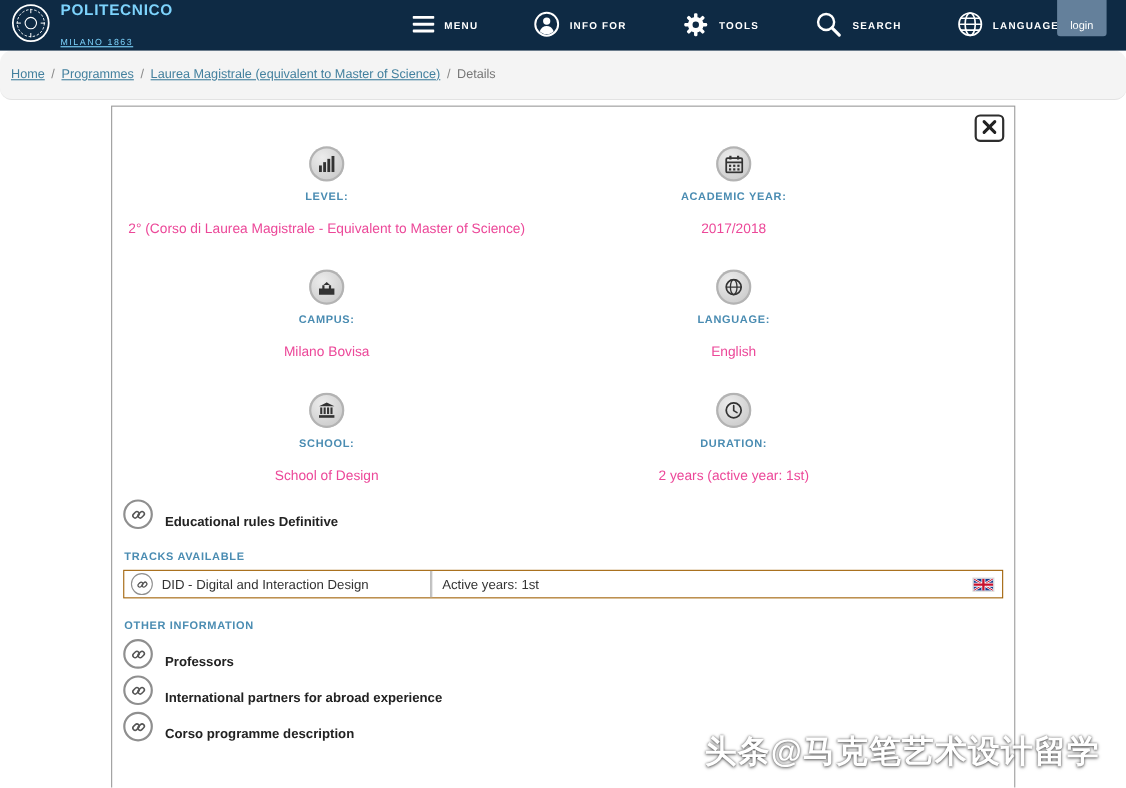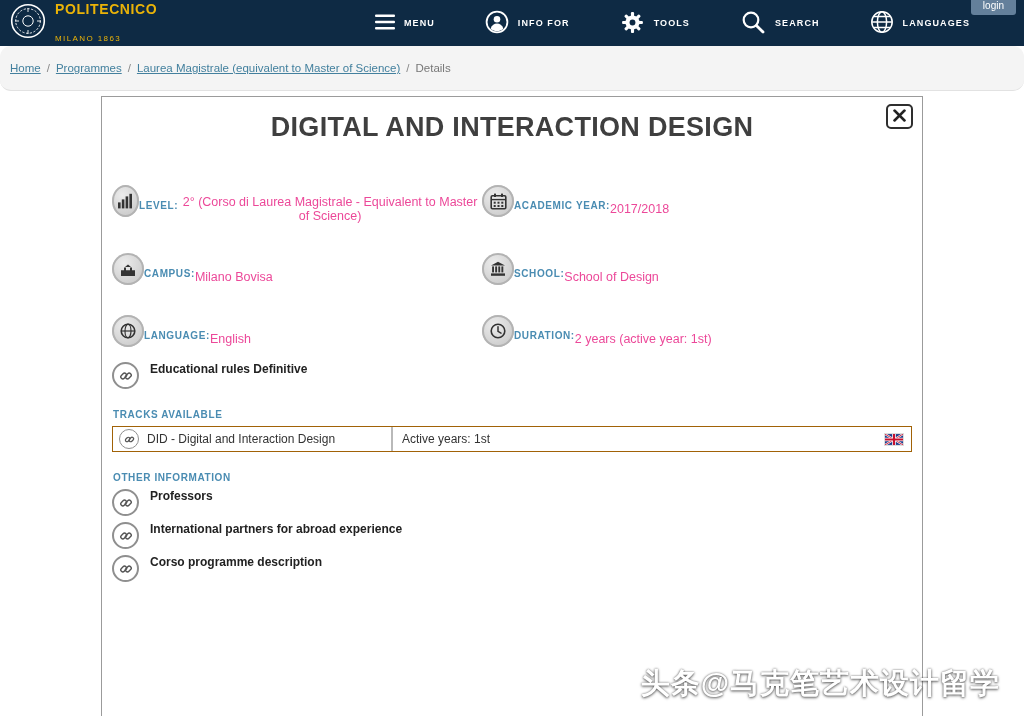--- a/index.html
+++ b/index.html
@@ -7,28 +7,28 @@
   body {
     width:1024px; height:716px; overflow:hidden; position:relative;
     font-family:"Liberation Sans", sans-serif; background:#fff;
   }
   
   .header {
     background:#0e2a44; height:46px; display:flex; align-items:center;
     position:relative; padding-left:10px;
   }
   .login-btn {
-    position:absolute; top:0; right:8px; background:#64809b; color:#fff;
-    font-size:10px; padding:0 12px 4px; border:none; border-radius:0 0 3px 3px;
+    position:absolute; top:0; right:18px; background:#64809b; color:#fff;
+    font-size:10px; padding:18px 12px 4px; border:none; border-radius:0 0 3px 3px;
     cursor:pointer; font-family:inherit;
   }
-  .logo { display:flex; align-items:center; gap:9px; color:#eab308; cursor:pointer; }
+  .logo { display:flex; align-items:center; gap:9px; color:#7dd3fc; cursor:pointer; }
   .logo-text { display:flex; flex-direction:column; line-height:1.1; }
   .logo-t1 { font-size:14px; font-weight:bold; letter-spacing:0.6px; }
-  .logo-t2 { font-size:8px; letter-spacing:1.4px; margin-top:18px; }
+  .logo-t2 { font-size:8px; letter-spacing:1.4px; margin-top:18px;text-decoration:underline; }
   .nav { margin-left:auto; display:flex; align-items:center; gap:50px; padding-right:54px; }
   .nav-item {
     display:flex; align-items:center; gap:9px; color:#fff; font-size:9px;
     letter-spacing:1.1px; font-weight:bold; cursor:pointer; white-space:nowrap;
   }
   
   .breadcrumb {
     background:#f4f4f4; border-bottom:1px solid #e2e2e2; height:45px;
     display:flex; align-items:center; padding-left:10px; font-size:11.5px;
     color:#777;
@@ -49,31 +49,31 @@
   .close-btn {
     position:absolute; top:7px; right:9px; width:27px; height:25px;
     background:#fff; border:2.5px solid #2e2e2e; border-radius:5px;
     display:flex; align-items:center; justify-content:center; cursor:pointer; padding:0;
   }
   
   .info-grid {
     display:grid; grid-template-columns:1fr 1fr; width:740px;
     margin:36px 0 0 0; row-gap:30px;
   }
-  .info-cell { display:flex; flex-direction:row; align-items:center; text-align:center; }
+  .info-cell { display:flex; flex-direction:column; align-items:center; text-align:center; }
   .info-circle {
     width:32px; height:32px; border-radius:50%;
     background:radial-gradient(circle at 38% 32%, #ececec, #c2c2c2);
     box-shadow:inset 0 0 0 2px #b3b3b3;
     display:flex; align-items:center; justify-content:center;
   }
   .info-label { margin-top:9px; font-size:10px; font-weight:bold; color:#4a8cb2; letter-spacing:0.6px; }
   .info-value { margin-top:16px; font-size:12.5px; color:#ec4899; }
   
-  .link-row { display:flex; align-items:flex-start; gap:11px; margin-top:15px; cursor:pointer; }
+  .link-row { display:flex; align-items:flex-end; gap:11px; margin-top:15px; cursor:pointer; }
   .link-circle {
     width:27px; height:27px; min-width:27px; border-radius:50%;
     border:2px solid #8f8f8f; background:#fff;
     display:flex; align-items:center; justify-content:center;
   }
   .link-label { font-size:12px; font-weight:bold; color:#222; }
   .section-heading {
     color:#4a8cb2; font-size:10px; font-weight:bold; letter-spacing:0.6px;
     margin:20px 0 6px 1px;
   }
@@ -199,21 +199,20 @@
 
   <button class="close-btn">
     <span>
       <svg width="13" height="13" viewBox="0 0 12 12" stroke="#222" stroke-width="2.6" stroke-linecap="round">
         <line x1="1.5" y1="1.5" x2="10.5" y2="10.5"></line>
         <line x1="10.5" y1="1.5" x2="1.5" y2="10.5"></line>
       </svg>
     </span>
   </button>
 
-  <h1 class="modal-title">DIGITAL AND INTERACTION DESIGN</h1>
 
   <div class="info-grid">
 
     <div class="info-cell">
       <span class="info-circle">
         <svg width="16" height="16" viewBox="0 0 16 16" fill="#333">
           <rect x="1" y="9.4" width="2.6" height="6"></rect>
           <rect x="4.8" y="6.4" width="2.6" height="9"></rect>
           <rect x="8.6" y="3.4" width="2.6" height="12"></rect>
           <rect x="12.4" y="0.8" width="2.6" height="14.6"></rect>
@@ -250,43 +249,43 @@
           <path d="M5 6 L8 3.4 L11 6 Z"></path>
           <path d="M1 15 V9.2 h3 V6.4 h2 v2.8 h4 V6.4 h2 v2.8 h3 V15 Z"></path>
         </svg>
       </span>
       <div class="info-label">CAMPUS:</div>
       <div class="info-value">Milano Bovisa</div>
     </div>
 
     <div class="info-cell">
       <span class="info-circle">
+        <svg width="16" height="16" viewBox="0 0 16 16" fill="none" stroke="#333">
+          <circle cx="8" cy="8" r="6.8" stroke-width="1.6"></circle>
+          <ellipse cx="8" cy="8" rx="3" ry="6.8" stroke-width="1.2"></ellipse>
+          <line x1="1.2" y1="8" x2="14.8" y2="8" stroke-width="1.2"></line>
+        </svg>
+      </span>
+      <div class="info-label">LANGUAGE:</div>
+      <div class="info-value">English</div>
+    </div>
+
+    <div class="info-cell">
+      <span class="info-circle">
         <svg width="16" height="16" viewBox="0 0 16 16" fill="#333">
           <path d="M8 0.8 L15 4.4 H1 Z"></path>
           <rect x="2.1" y="5.4" width="1.9" height="6"></rect>
           <rect x="5.2" y="5.4" width="1.9" height="6"></rect>
           <rect x="8.3" y="5.4" width="1.9" height="6"></rect>
           <rect x="11.4" y="5.4" width="1.9" height="6"></rect>
           <rect x="1" y="12.4" width="14" height="2.4"></rect>
         </svg>
       </span>
       <div class="info-label">SCHOOL:</div>
       <div class="info-value">School of Design</div>
-    </div>
-
-    <div class="info-cell">
-      <span class="info-circle">
-        <svg width="16" height="16" viewBox="0 0 16 16" fill="none" stroke="#333">
-          <circle cx="8" cy="8" r="6.8" stroke-width="1.6"></circle>
-          <ellipse cx="8" cy="8" rx="3" ry="6.8" stroke-width="1.2"></ellipse>
-          <line x1="1.2" y1="8" x2="14.8" y2="8" stroke-width="1.2"></line>
-        </svg>
-      </span>
-      <div class="info-label">LANGUAGE:</div>
-      <div class="info-value">English</div>
     </div>
 
     <div class="info-cell">
       <span class="info-circle">
         <svg width="16" height="16" viewBox="0 0 16 16" fill="none" stroke="#333">
           <circle cx="8" cy="8" r="6.8" stroke-width="1.6"></circle>
           <path d="M8 3.8 V8.3 L11 10.1" stroke-width="1.5" stroke-linecap="round"></path>
         </svg>
       </span>
       <div class="info-label">DURATION:</div>

